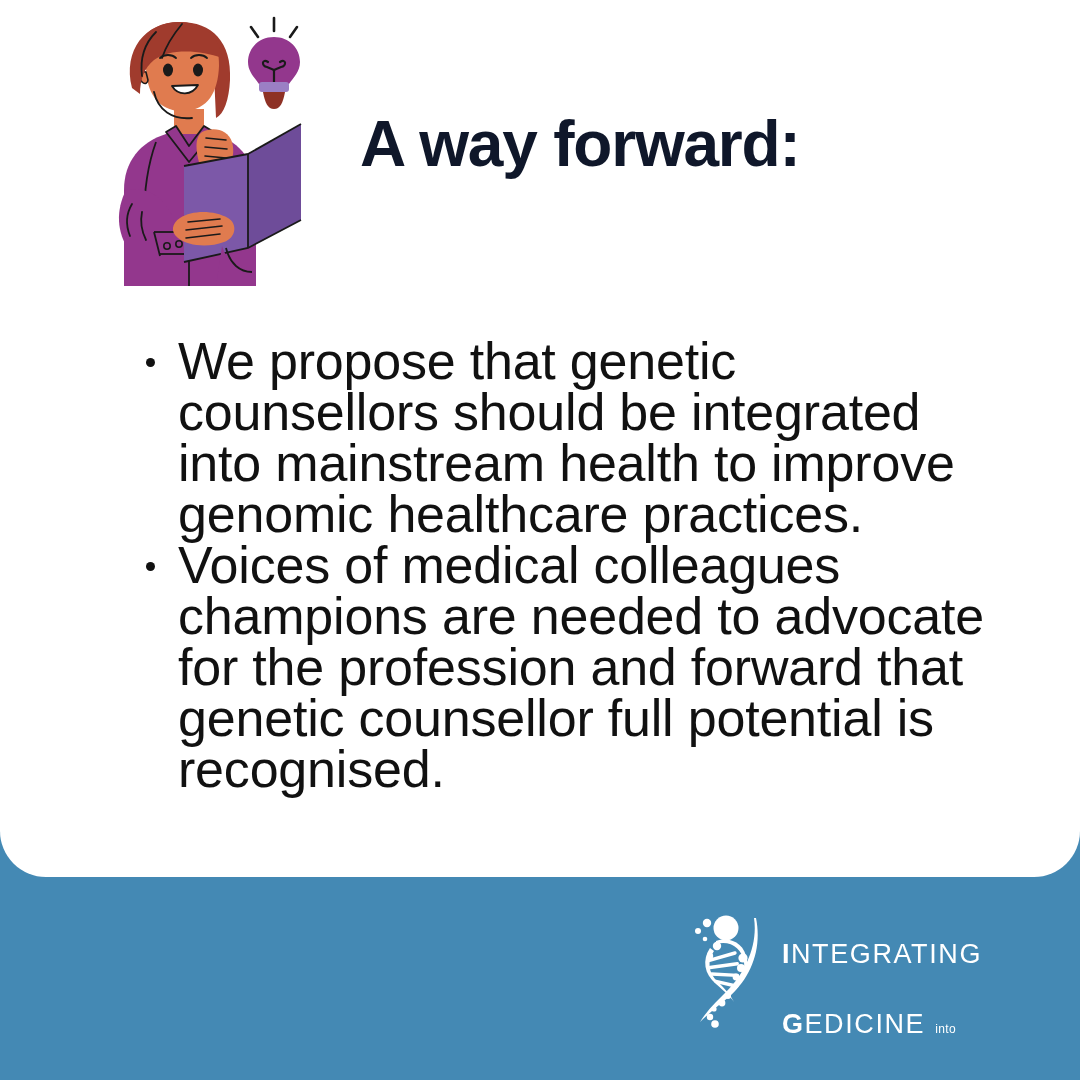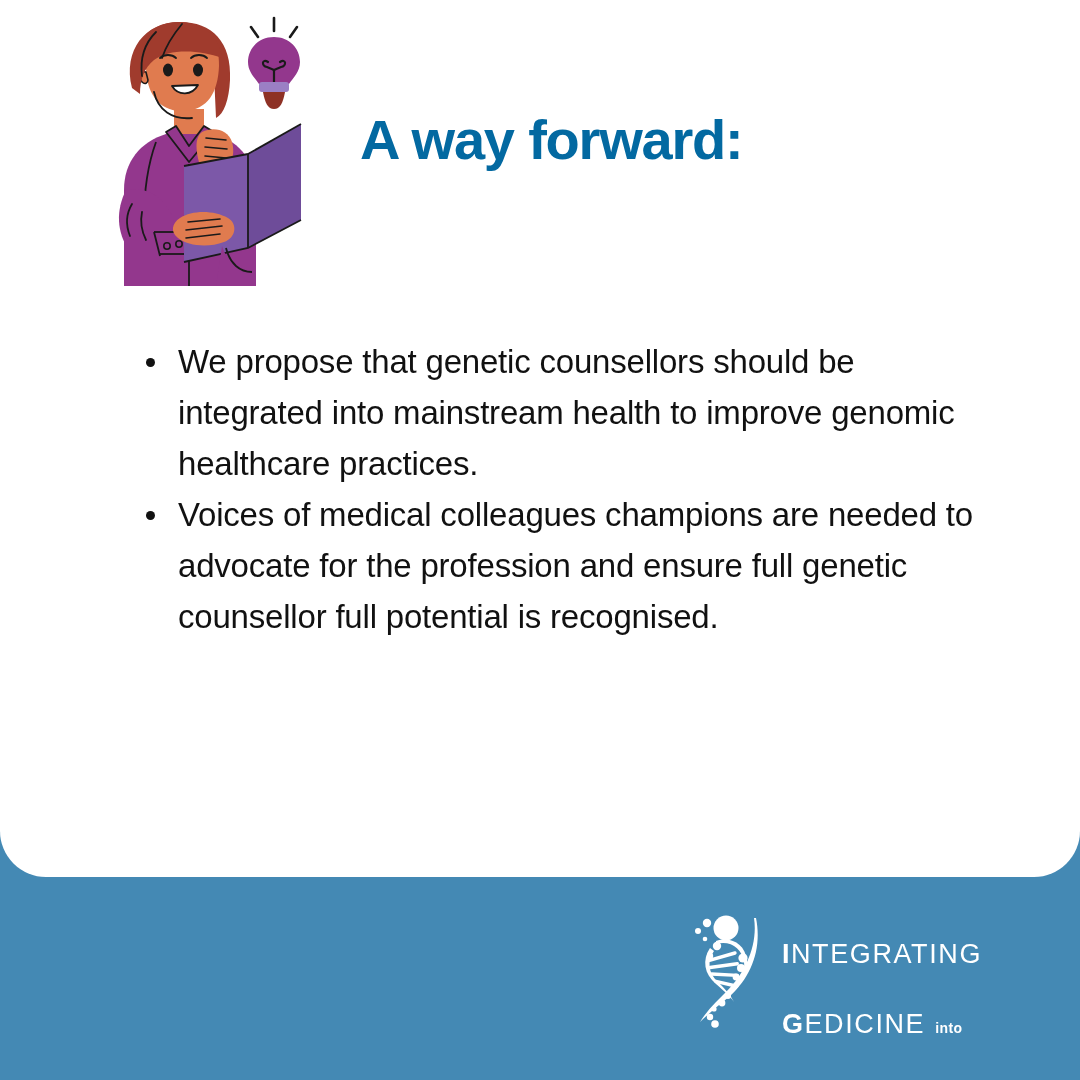--- a/index.html
+++ b/index.html
@@ -43,44 +43,44 @@
     left: 96px;
     top: 14px;
     width: 230px;
     height: 272px;
   }
 
   #page-title {
     position: absolute;
     left: 360px;
     top: 112px;
-    font-size: 56px;
+    font-size: 64px;
     font-weight: 800;
     letter-spacing: -1.2px;
-    color: #0369a1;
+    color: #0f172a;
     line-height: 1;
     white-space: nowrap;
     font-family: "Liberation Sans", sans-serif;
   }
 
   
   #bullets {
     position: absolute;
     left: 138px;
     top: 336px;
     width: 860px;
     list-style: none;
     margin: 0;
     padding: 0;
   }
   #bullets li {
     position: relative;
     padding-left: 40px;
     margin: 0 0 0 0;
-    font-size: 33px;
+    font-size: 52px;
     line-height: 51px;
     color: #111111;
     letter-spacing: -0.2px;
     font-family: "Liberation Sans", sans-serif;
   }
   #bullets li + li { margin-top: 0px; }
   #bullets li .bullet-dot {
     position: absolute;
     left: 8px;
     top: 22px;
@@ -115,23 +115,23 @@
   }
   #logo-words .lw-row {
     font-size: 27px;
     letter-spacing: 1.6px;
     font-weight: 300;
     white-space: nowrap;
     margin-top: 40px;
   }
   #logo-words .lw-cap { font-weight: 700; }
   #logo-words .lw-into {
-    font-size: 14px;
+    font-size: 12px;
     letter-spacing: 0.4px;
-    font-weight: 700;
+    font-weight: 400;
     text-transform: none;
     text-align: right;
   }
 </style>
 </head>
 <body>
 
 <div id="slide">
 
   <div id="card">
@@ -231,21 +231,21 @@
       <div id="page-title">A way forward:</div>
     </div>
 
     <ul id="bullets">
       <li>
         <span class="bullet-dot"></span>
         <span>We propose that genetic counsellors should be integrated into mainstream health to improve genomic healthcare practices.</span>
       </li>
       <li>
         <span class="bullet-dot"></span>
-        <span>Voices of medical colleagues champions are needed to advocate for the profession and ensure full genetic counsellor full potential is recognised.</span>
+        <span>Voices of medical colleagues champions are needed to advocate for the profession and forward that genetic counsellor full potential is recognised.</span>
       </li>
     </ul>
   </div>
 
   <div id="footer">
     <div id="logo">
 
       <svg id="logo-mark" viewBox="0 0 86 118" aria-hidden="true">
         <g fill="#ffffff">
 

